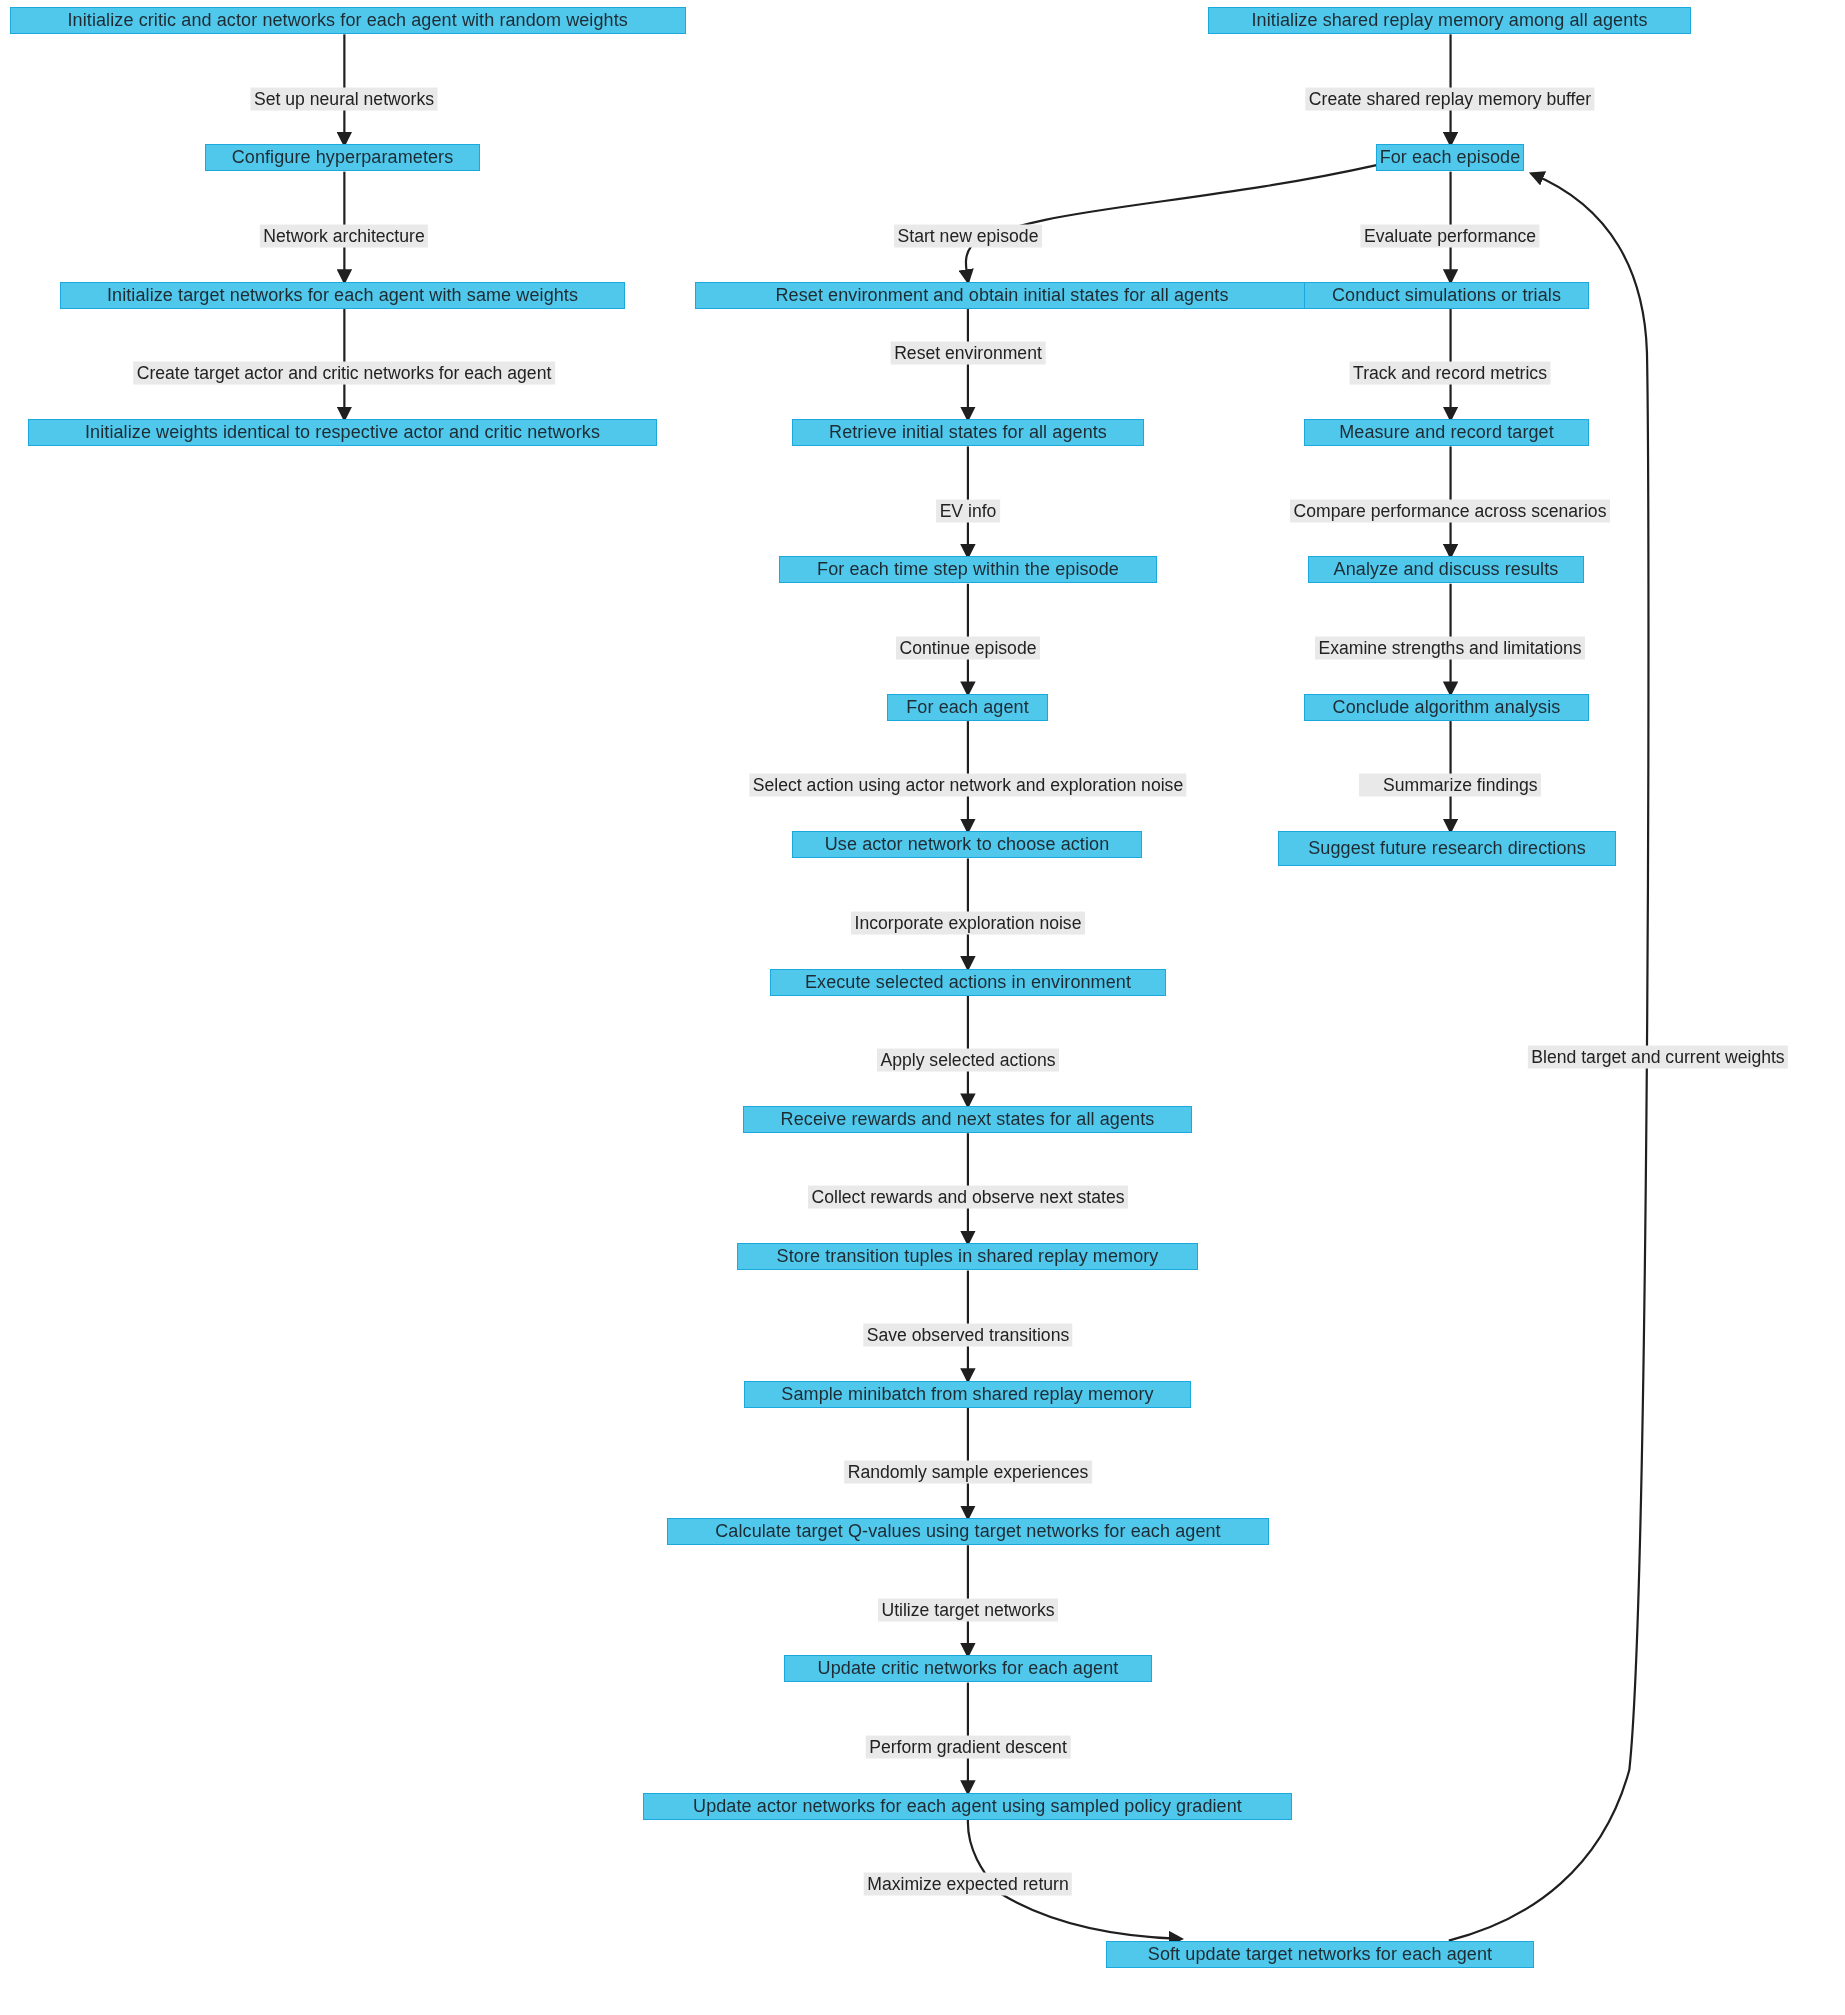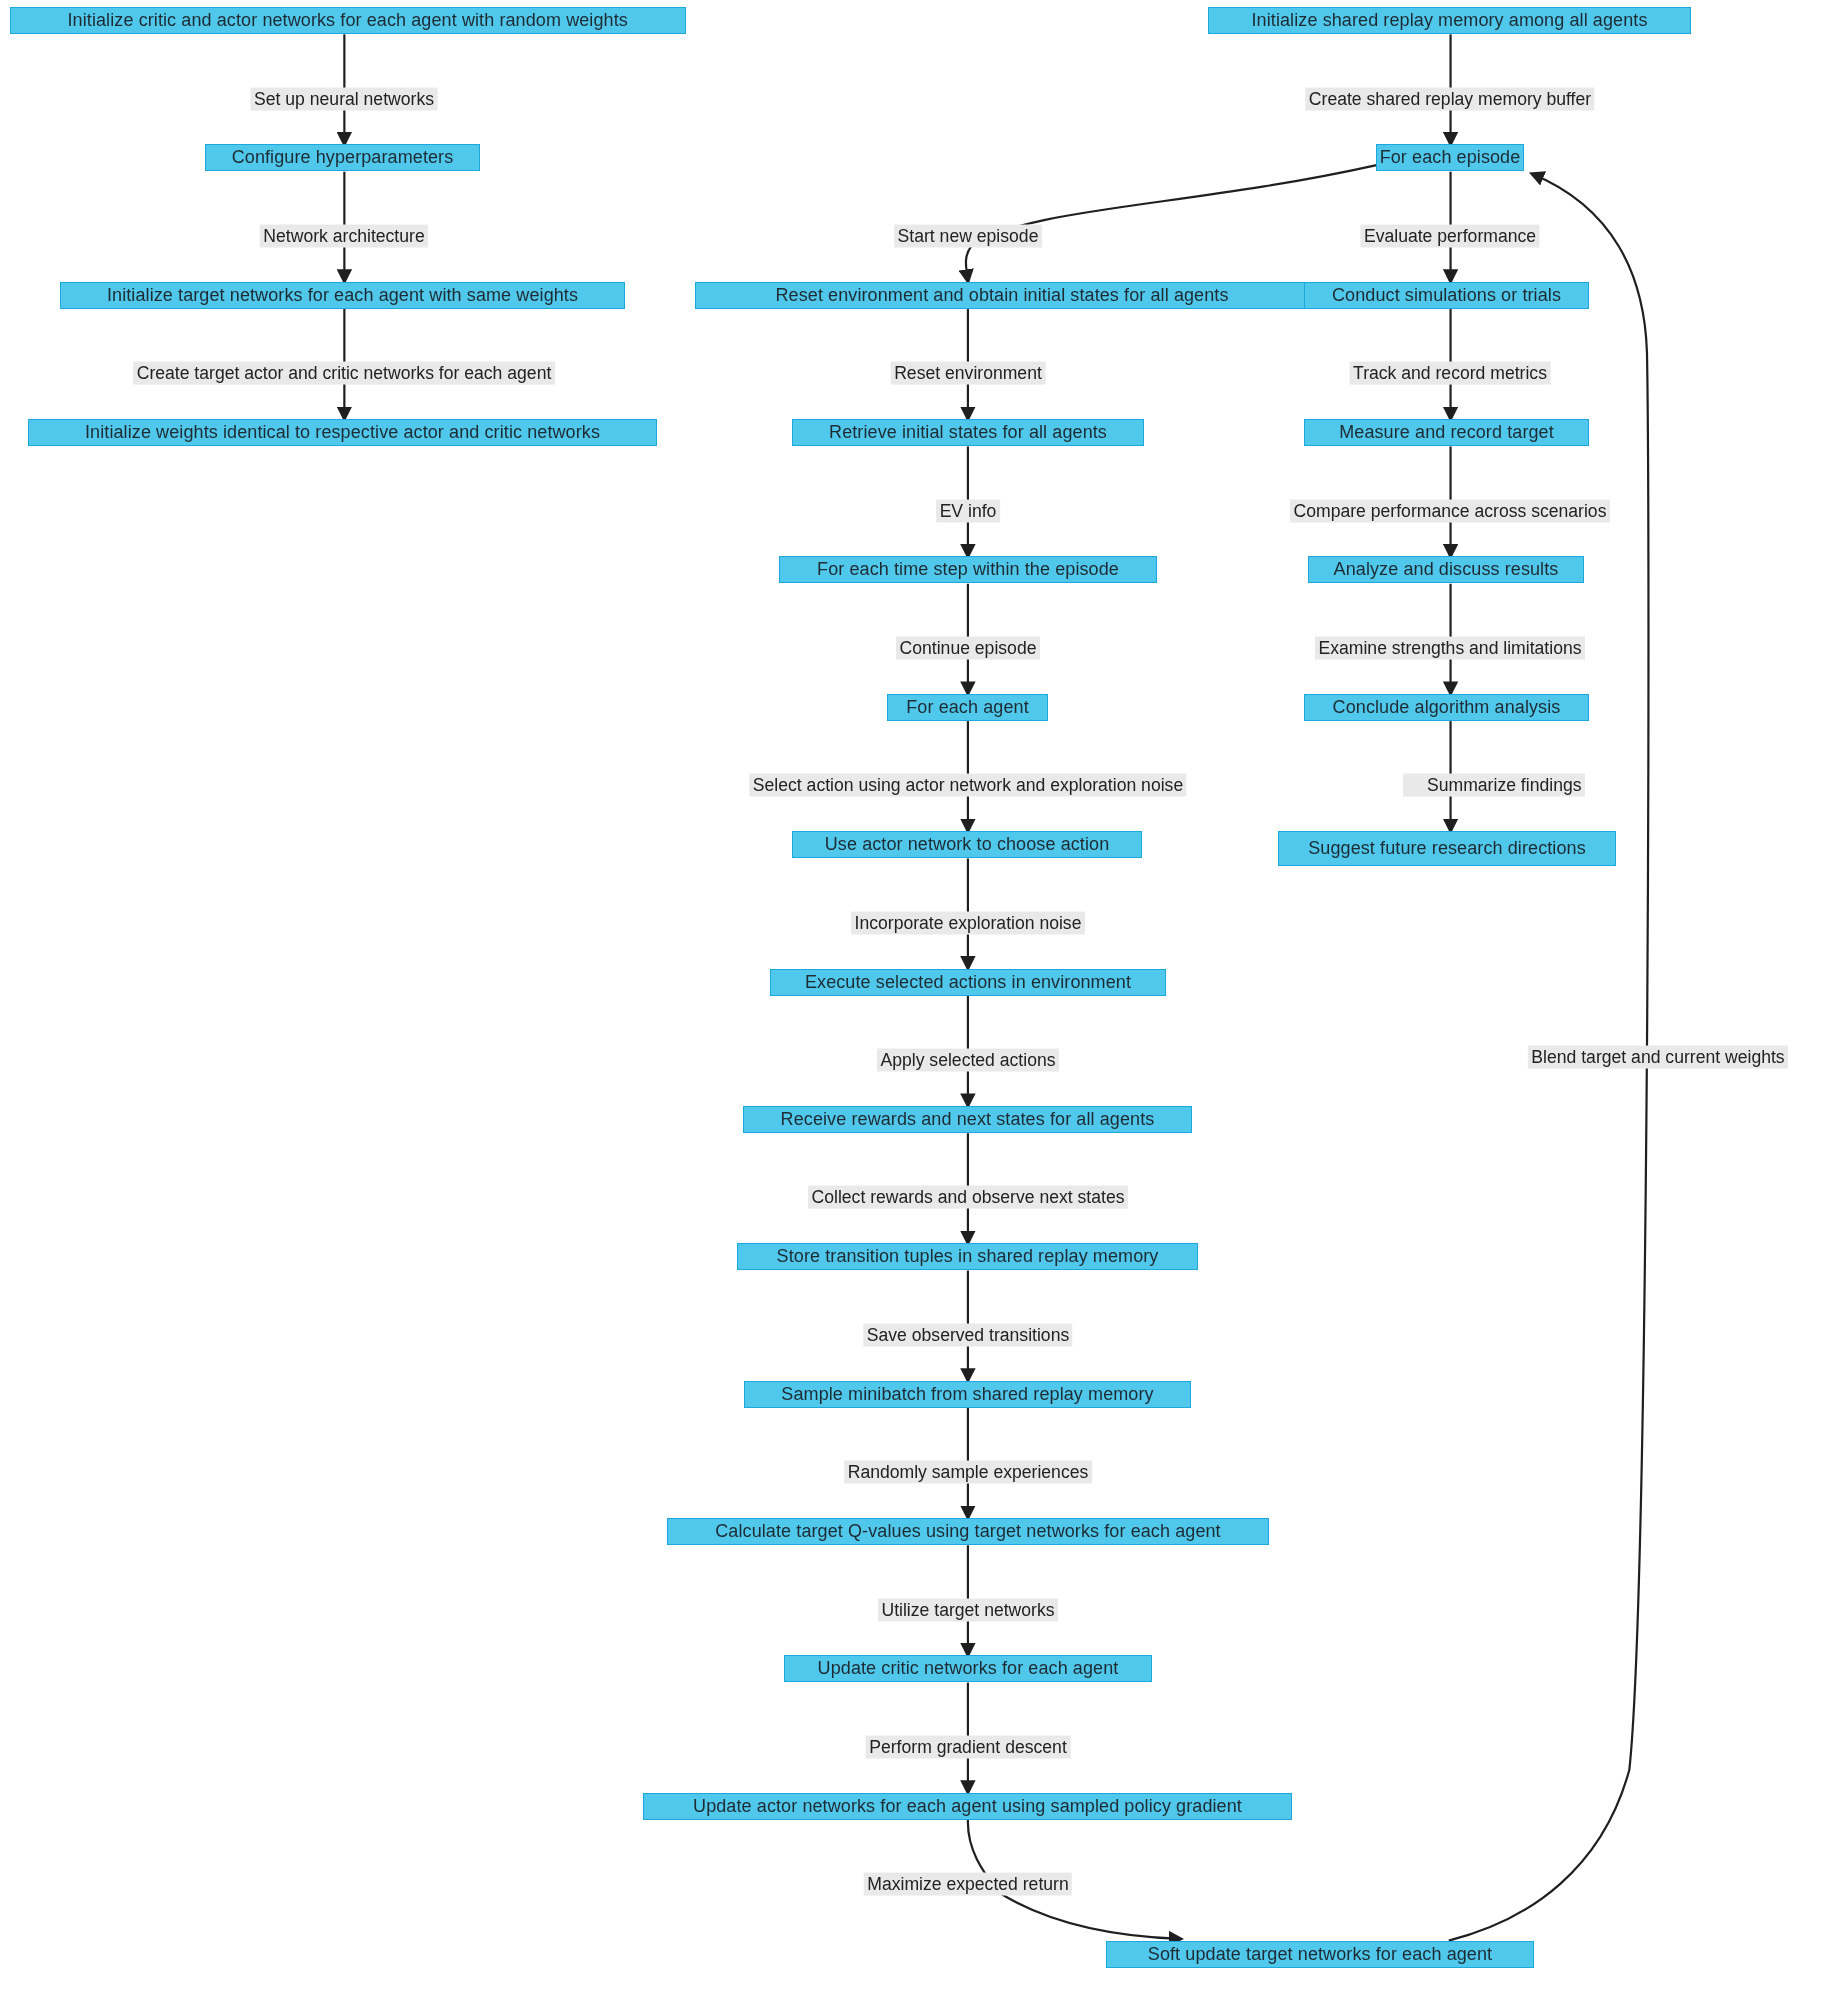--- a/index.html
+++ b/index.html
@@ -146,21 +146,21 @@
   <div class="edge-label" style="left:344px;top:236px;transform:translate(-50%,-50%);">Network architecture</div>
 
   <div class="edge-label" style="left:344px;top:373px;transform:translate(-50%,-50%);">Create target actor and critic networks for each agent</div>
 
   <div class="edge-label" style="left:1450px;top:99px;transform:translate(-50%,-50%);">Create shared replay memory buffer</div>
 
   <div class="edge-label" style="left:968px;top:236px;transform:translate(-50%,-50%);">Start new episode</div>
 
   <div class="edge-label" style="left:1450px;top:236px;transform:translate(-50%,-50%);">Evaluate performance</div>
 
-  <div class="edge-label" style="left:968px;top:373px;transform:translate(-50%,-50%);">Reset environment</div>
+  <div class="edge-label" style="left:968px;top:353px;transform:translate(-50%,-50%);">Reset environment</div>
 
   <div class="edge-label" style="left:968px;top:511px;transform:translate(-50%,-50%);">EV info</div>
 
   <div class="edge-label" style="left:968px;top:648px;transform:translate(-50%,-50%);">Continue episode</div>
 
   <div class="edge-label" style="left:968px;top:785px;transform:translate(-50%,-50%);">Select action using actor network and exploration noise</div>
 
   <div class="edge-label" style="left:968px;top:923px;transform:translate(-50%,-50%);">Incorporate exploration noise</div>
 
   <div class="edge-label" style="left:968px;top:1060px;transform:translate(-50%,-50%);">Apply selected actions</div>
@@ -176,18 +176,18 @@
   <div class="edge-label" style="left:968px;top:1747px;transform:translate(-50%,-50%);">Perform gradient descent</div>
 
   <div class="edge-label" style="left:968px;top:1884px;transform:translate(-50%,-50%);">Maximize expected return</div>
 
   <div class="edge-label" style="left:1450px;top:373px;transform:translate(-50%,-50%);">Track and record metrics</div>
 
   <div class="edge-label" style="left:1450px;top:511px;transform:translate(-50%,-50%);">Compare performance across scenarios</div>
 
   <div class="edge-label" style="left:1450px;top:648px;transform:translate(-50%,-50%);">Examine strengths and limitations</div>
 
-  <div class="edge-label" style="left:1494px;top:785px;transform:translate(-50%,-50%);padding-left:24px;">Summarize findings</div>
+  <div class="edge-label" style="left:1450px;top:785px;transform:translate(-50%,-50%);padding-left:24px;">Summarize findings</div>
 
   <div class="edge-label" style="left:1658px;top:1057px;transform:translate(-50%,-50%);">Blend target and current weights</div>
 
 </div>
 
 
 </body></html>

